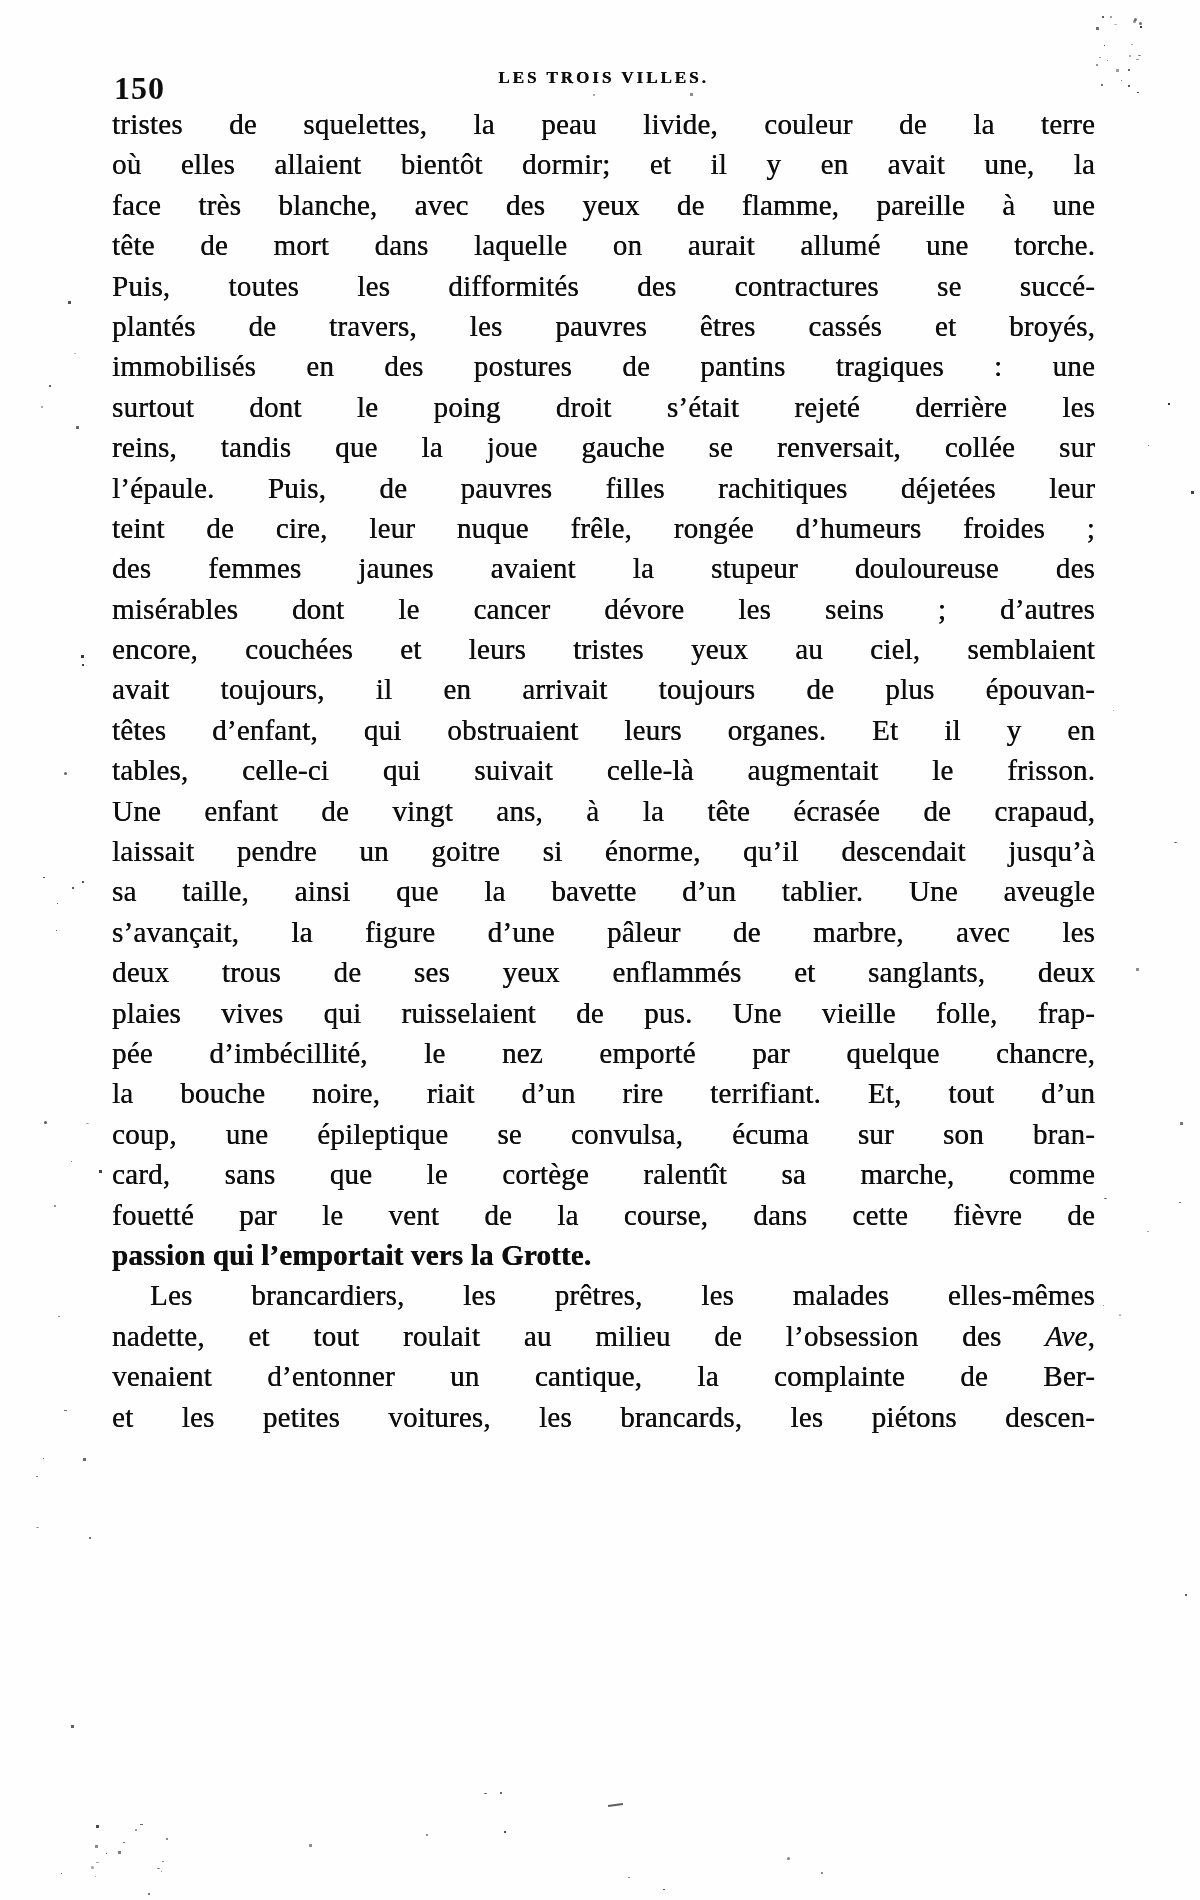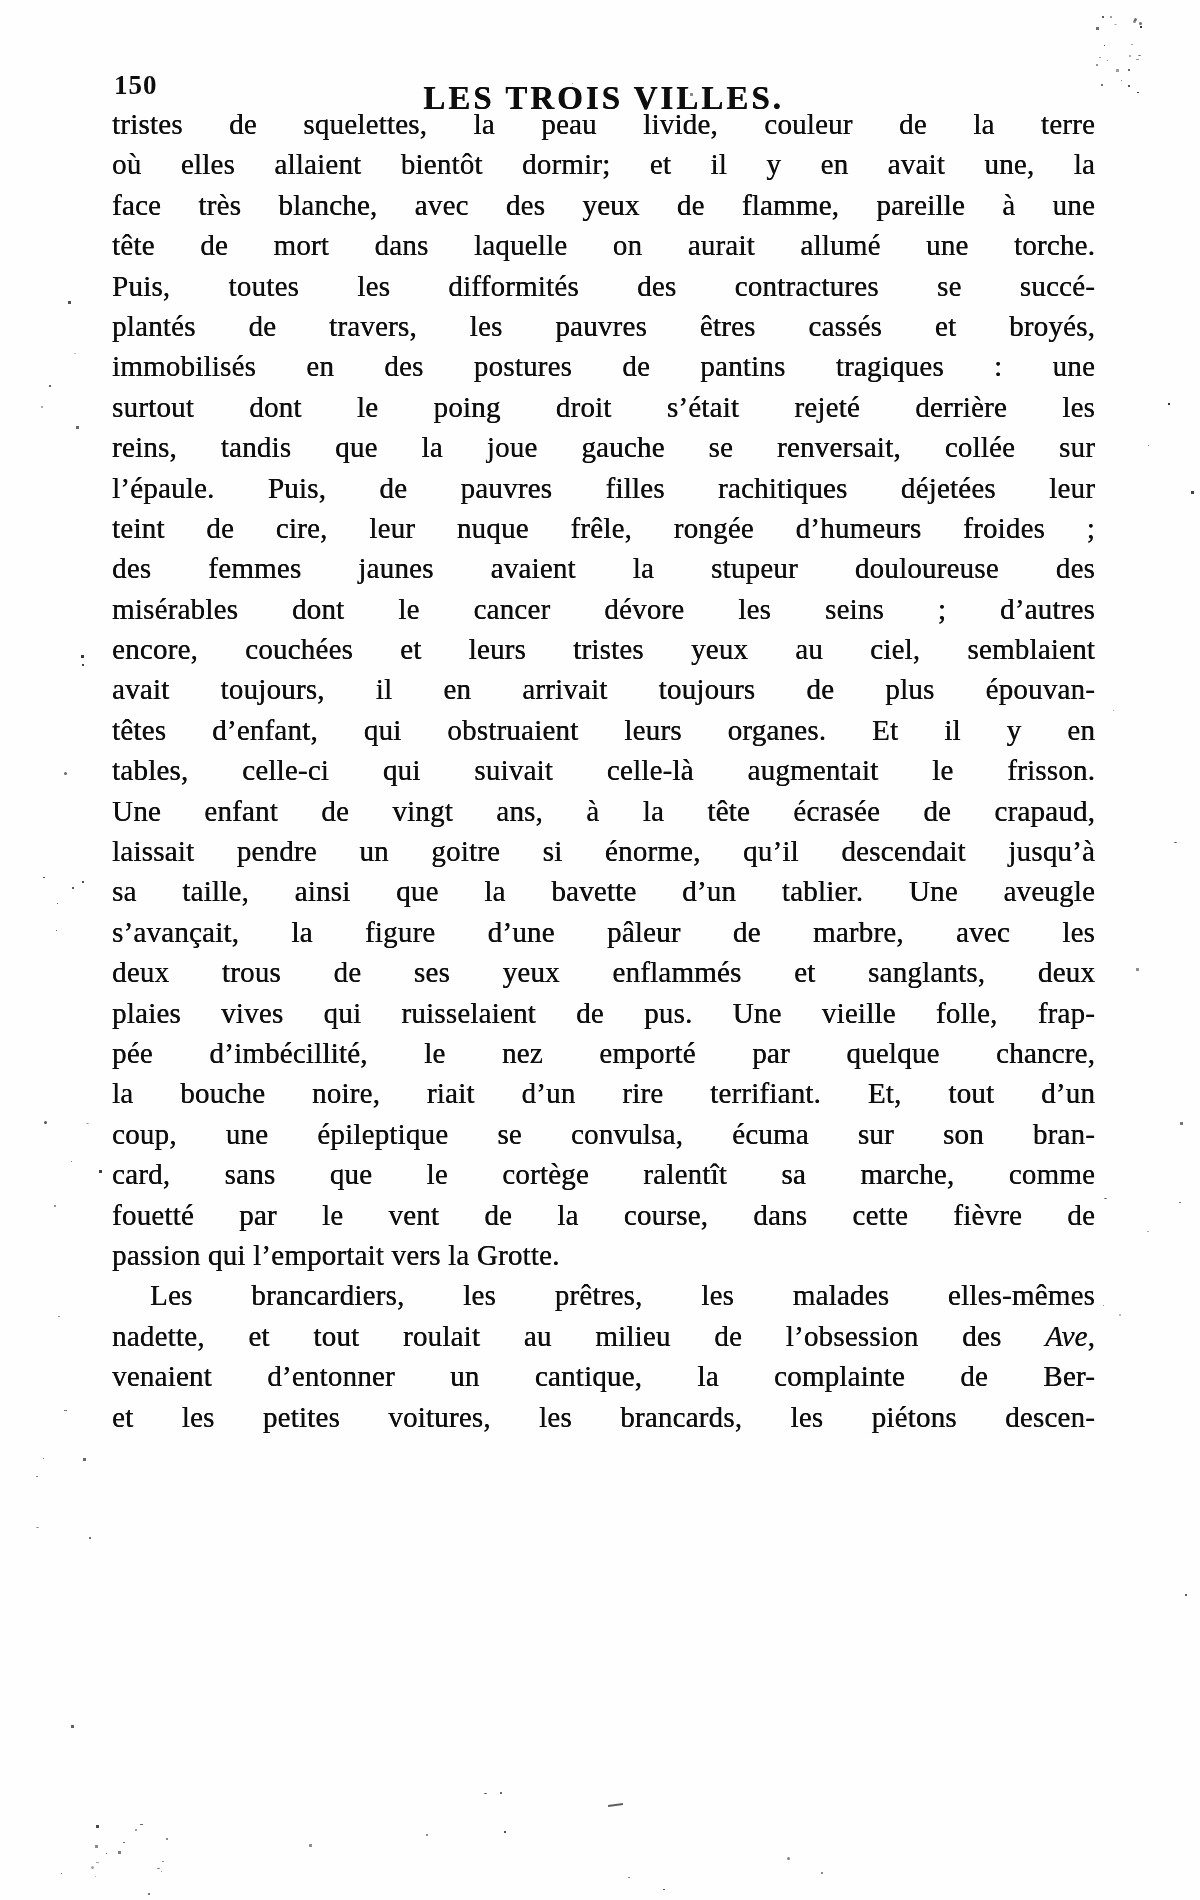--- a/index.html
+++ b/index.html
@@ -6,38 +6,38 @@
   body{
     width:1200px;height:1900px;position:relative;overflow:hidden;
     background:#fefefe;
     font-family:"Liberation Serif","DejaVu Serif",serif;
     color:#0e0e0e;
   }
   .page{position:absolute;inset:0;}
   .header{position:absolute;top:68px;left:112px;width:983px;height:34px;}
   .page-number{
     position:absolute;left:2px;top:2px;
-    font-size:27px;font-weight:700;letter-spacing:1px;
+    font-size:32px;font-weight:700;letter-spacing:1px;
   }
   .running-title{
-    position:absolute;left:0;right:0;top:12px;text-align:center;
-    font-size:33px;font-weight:700;letter-spacing:3px;
+    position:absolute;left:0;right:0;top:0;text-align:center;
+    font-size:17px;font-weight:700;letter-spacing:3px;
     text-shadow:0.4px 0 0 currentColor;
   }
   .body-text{
     position:absolute;left:112px;top:104px;width:983px;
     font-size:29px;
     text-shadow:0.35px 0 0 currentColor;
     letter-spacing:0.2px;
   }
   .line{
     height:40.4px;line-height:40.4px;white-space:normal;
     text-align:justify;text-align-last:justify;
   }
-  .line.no-just{text-align:center;text-align-last:left;}
+  .line.no-just{text-align:center;text-align-last:left;font-weight:bold;}
   .line.indent{padding-left:38px;}
   .it{font-style:italic;}
   #noise{position:absolute;inset:0;pointer-events:none;}
   .speck{position:absolute;background:#1a1a1a;}
 </style>
 </head>
 <body>
 
 <div class="page">
   <div class="header">

